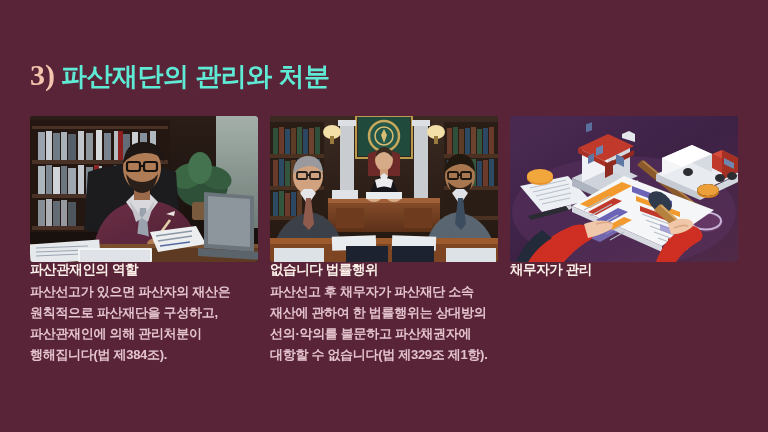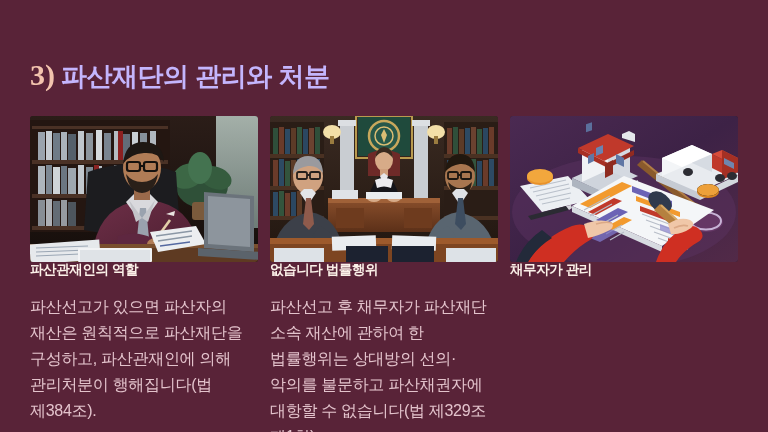--- a/index.html
+++ b/index.html
@@ -17,43 +17,43 @@
     position:absolute; left:30px; top:58px;
     display:flex; align-items:baseline; gap:6px;
   }
   .title-num {
     font-family:"Liberation Serif", serif;
     font-size:30px; font-weight:700;
     color:#F3C4AE; letter-spacing:0px;
   }
   .title-text {
     font-size:26px; font-weight:700;
-    color:#c4b5fd; letter-spacing:-0.5px;
+    color:#5eead4; letter-spacing:-0.5px;
   }
 
   
   .cols { position:absolute; left:30px; top:116px; width:708px; display:flex; gap:12px; }
   .col { width:228px; }
 
   .thumb {
     width:228px; height:146px;
     border-radius:3px;
     overflow:hidden; position:relative;
     background:#2a1b22;
   }
   .thumb svg { display:block; width:100%; height:100%; }
 
   .card-title {
     font-size:13.5px; font-weight:700;
     color:#FBF0E8; letter-spacing:-0.4px;
     line-height:1.2;
   }
   .card-body {
-    margin-top:16px;
-    font-size:16px; font-weight:400;
+    margin-top:3px;
+    font-size:13px; font-weight:700;
     color:#E3C3CC; line-height:1.62;
     letter-spacing:-0.3px;
     word-break:keep-all;
   }
 </style>
 </head>
 <body>
 
 <div class="slide">
 

